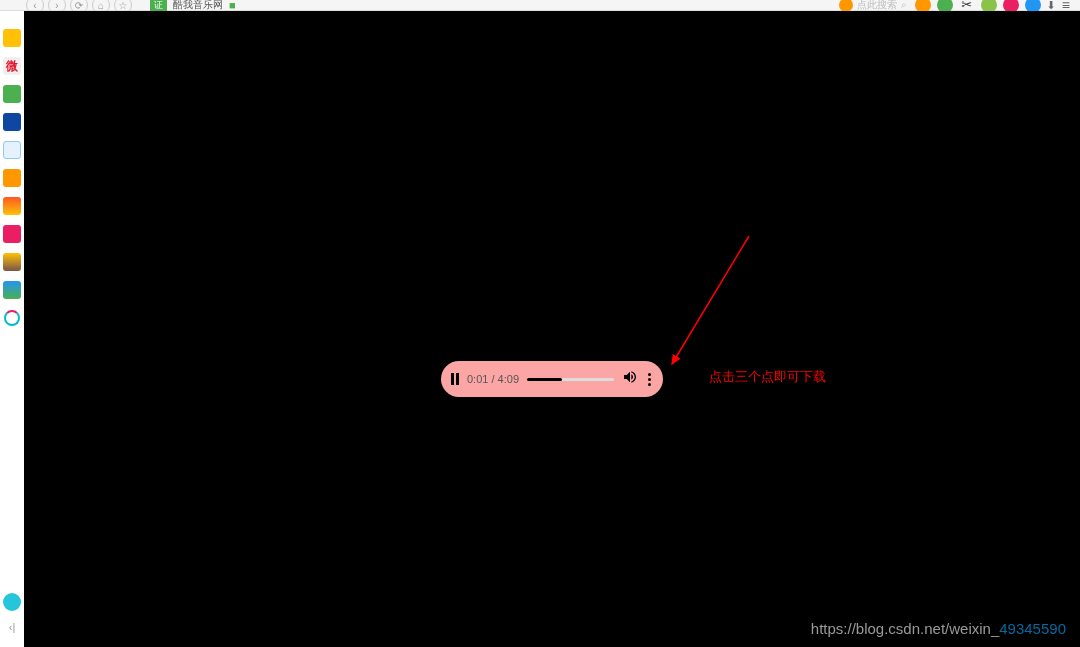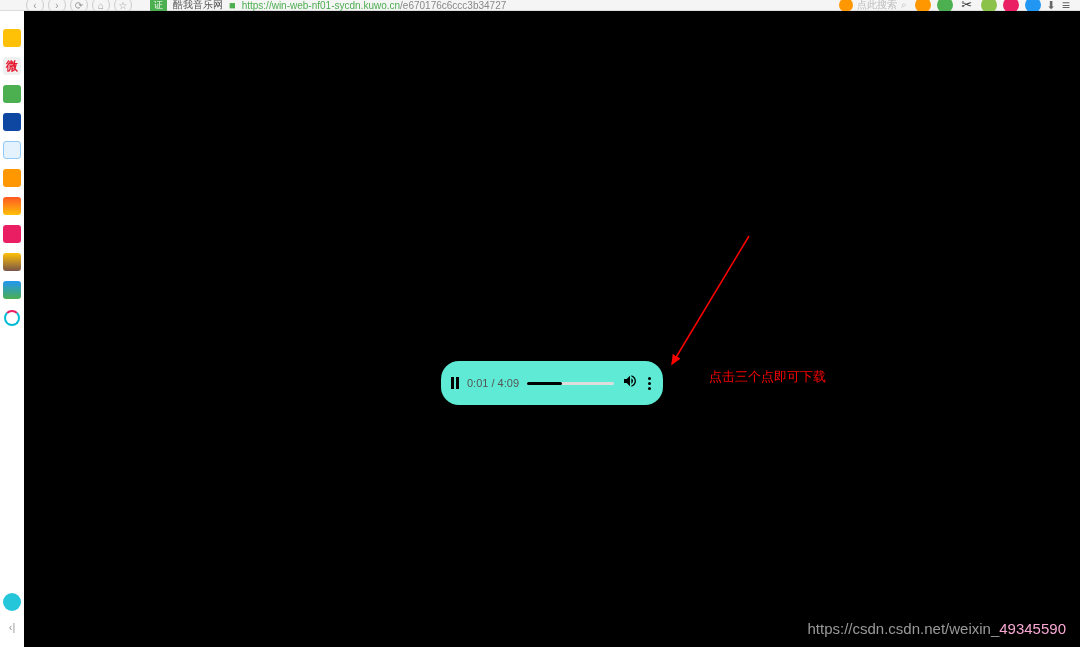--- a/index.html
+++ b/index.html
@@ -76,22 +76,22 @@
     .bm-ico.teal { background: #26c6da; border-radius: 50%; }
     .bm-collapse { font-size: 11px; color: #999; padding-bottom: 14px; cursor: pointer; }
 
     
     .audio-player {
       position: absolute;
       top: 350px;
       left: 50%;
       transform: translateX(-50%);
       width: 222px;
-      height: 44px;
-      background: #5eead4;
+      height: 36px;
+      background: #fca5a5;
       border-radius: 18px;
       display: flex;
       align-items: center;
       padding: 0 10px;
       gap: 8px;
       box-shadow: 0 2px 6px rgba(0,0,0,0.3);
     }
     .play-pause { cursor: pointer; display: flex; gap: 2px; }
     .play-pause span { width: 3px; height: 12px; background: #000; }
     .time-display { font-size: 11px; color: #555; white-space: nowrap; }
@@ -117,40 +117,37 @@
     
     .watermark {
       position: absolute;
       bottom: 10px;
       right: 14px;
       color: #999;
       font-size: 15px;
       font-family: Arial, sans-serif;
       pointer-events: none;
     }
-    .watermark .wm-num { color: #f9a8d4; }
+    .watermark .wm-num { color: #0369a1; }
   </style>
 </head>
 <body>
 
 <div class="browser-bar">
   <div class="nav-arrows">
     <div class="nav-arrow">‹</div>
     <div class="nav-arrow">›</div>
     <div class="nav-arrow">⟳</div>
     <div class="nav-arrow">⌂</div>
     <div class="nav-arrow">☆</div>
   </div>
   <div class="url-area">
     <span class="site-badge">证</span>
     <span style="font-size:10px;color:#555;">酷我音乐网</span>
     <span style="color:#4caf50;">■</span>
-    <span class="url-text">
-      <span><span>https://</span><span>win-web-nf01-sycdn.kuwo.cn</span></span><span class="path">/e670176c6ccc3b34727</span>
-    </span>
   </div>
   <div class="search-box">
     <span style="width:14px;height:14px;background:#ff9800;border-radius:50%;display:inline-block;"></span>
     <span>点此搜索</span>
     <span>⌕</span>
   </div>
   <div class="right-icons">
     <span class="ext-ico orange"></span>
     <span class="ext-ico green"></span>
     <span class="ext-ico scissors">✂</span>
@@ -210,16 +207,16 @@
         <marker id="arrowhead" markerWidth="8" markerHeight="8" refX="6" refY="3" orient="auto">
           <polygon points="0 0, 7 3, 0 6" fill="#ff0000"></polygon>
         </marker>
       </defs>
       <line x1="85" y1="0" x2="8" y2="128" stroke="#ff0000" stroke-width="1.5" marker-end="url(#arrowhead)"></line>
     </svg>
   </div>
   <div class="annotation-text">点击三个点即可下载</div>
 
   <div class="watermark">
-    <span>https://csdn.csdn.net/weixin_</span><span class="wm-num">49345590</span>
+    <span>https://blog.csdn.net/weixin_</span><span class="wm-num">49345590</span>
   </div>
 
 </div>
 
 </body></html>

